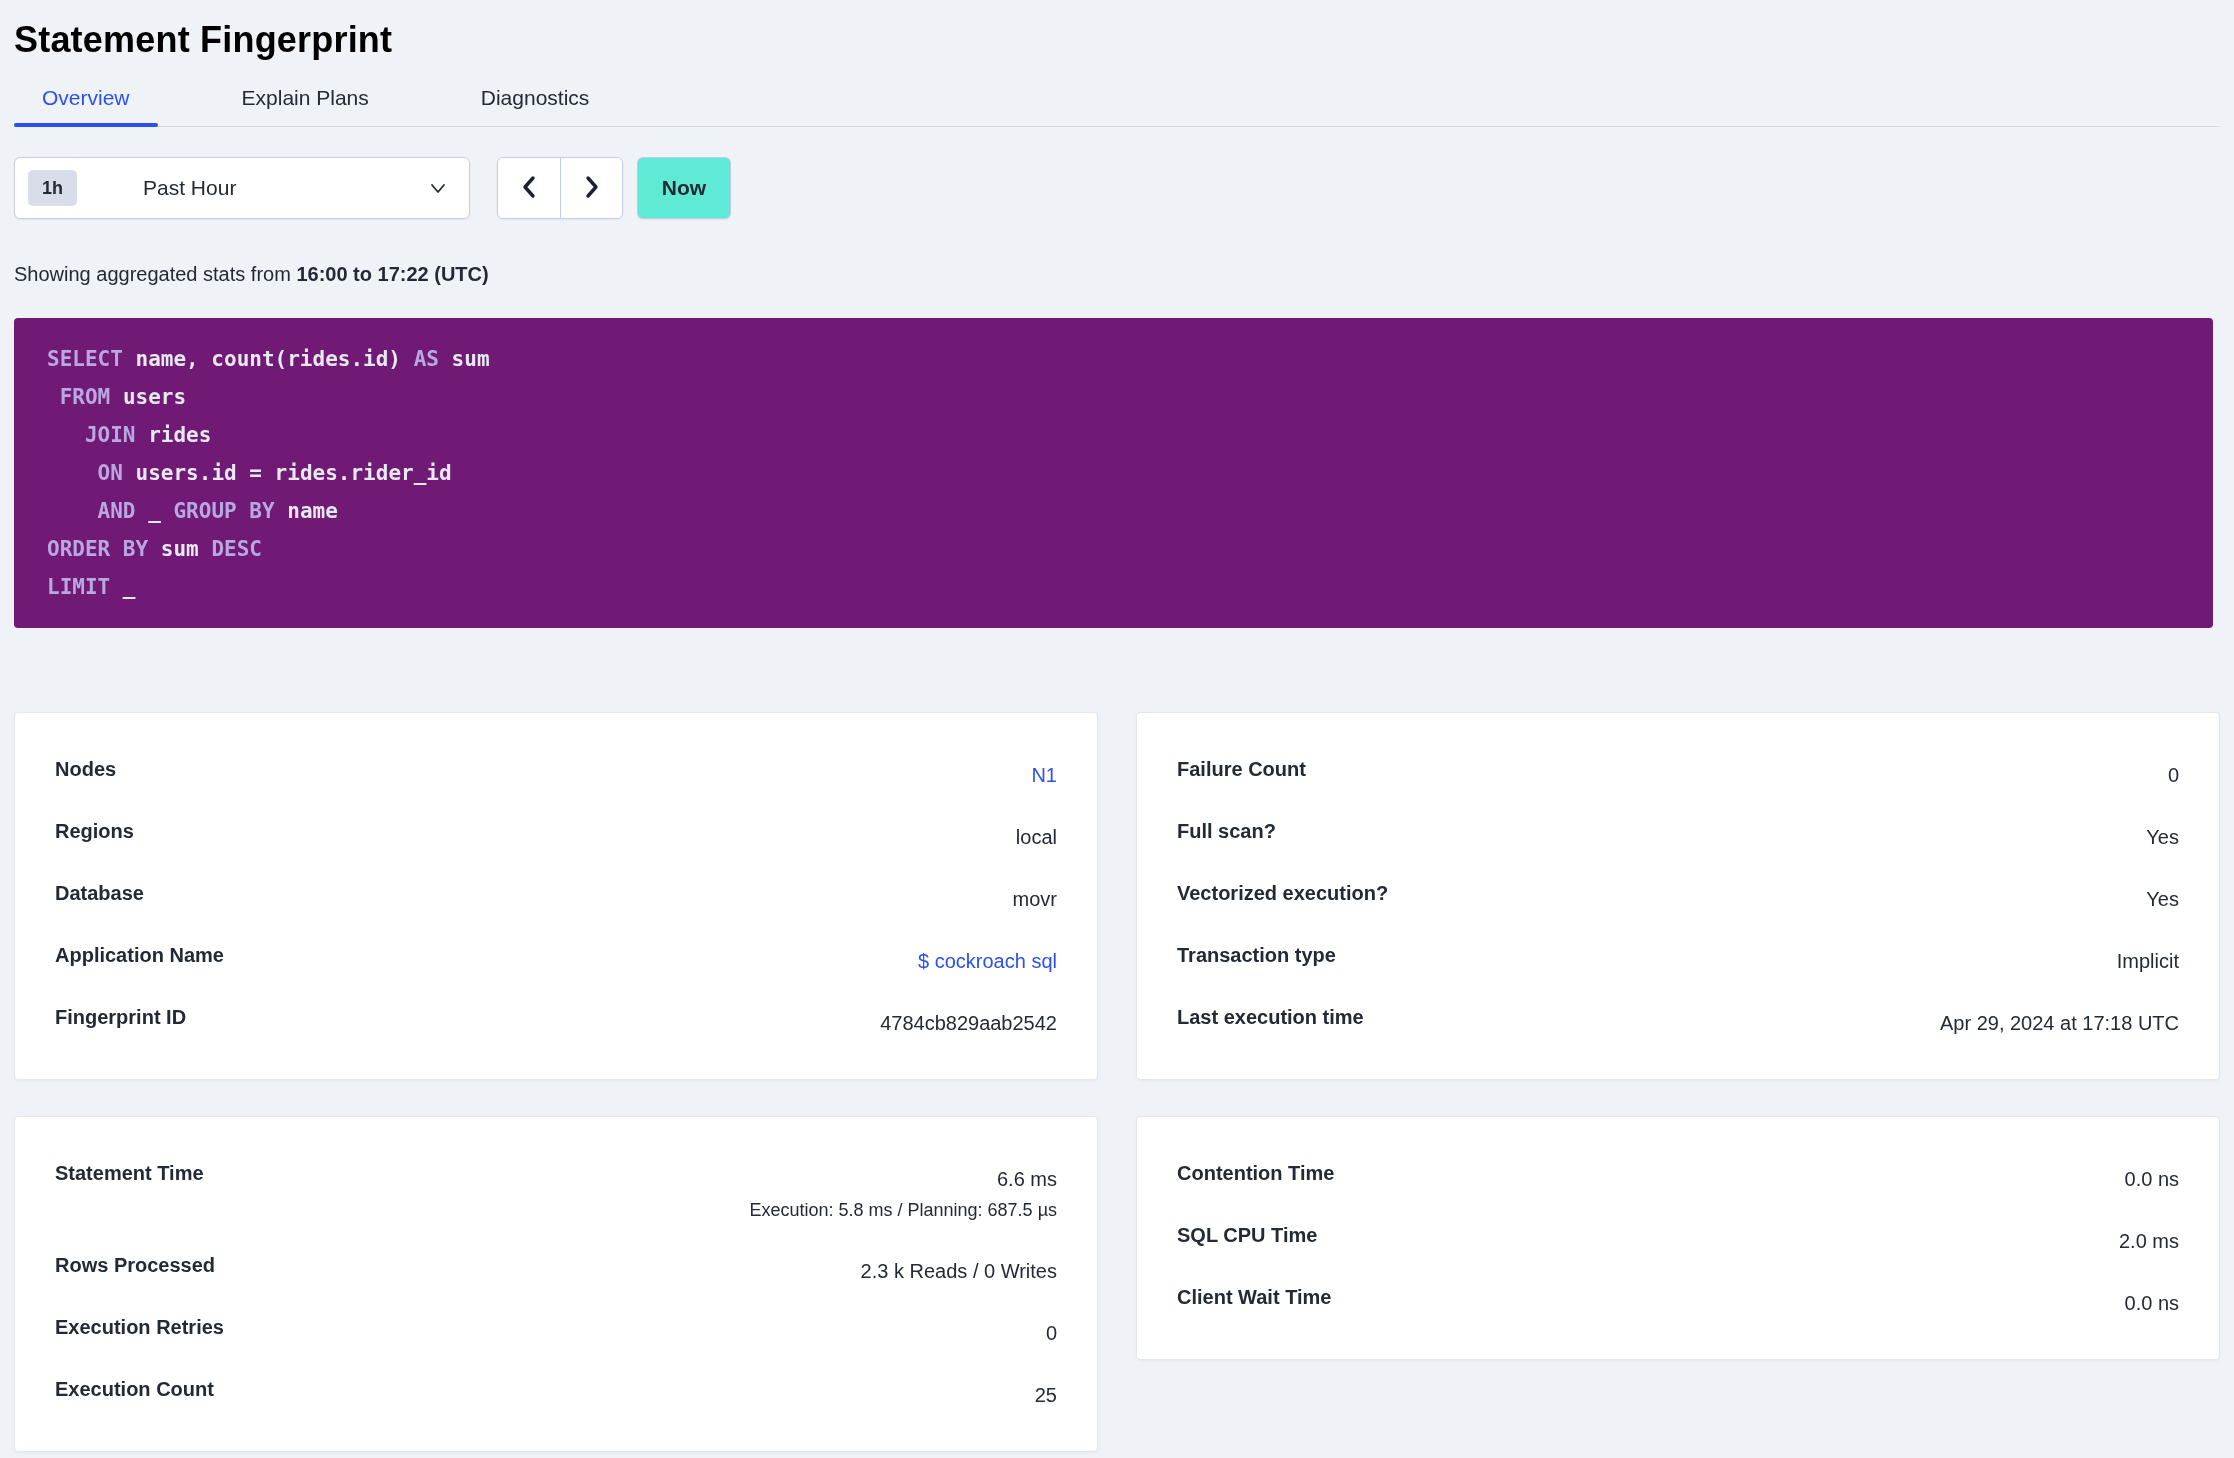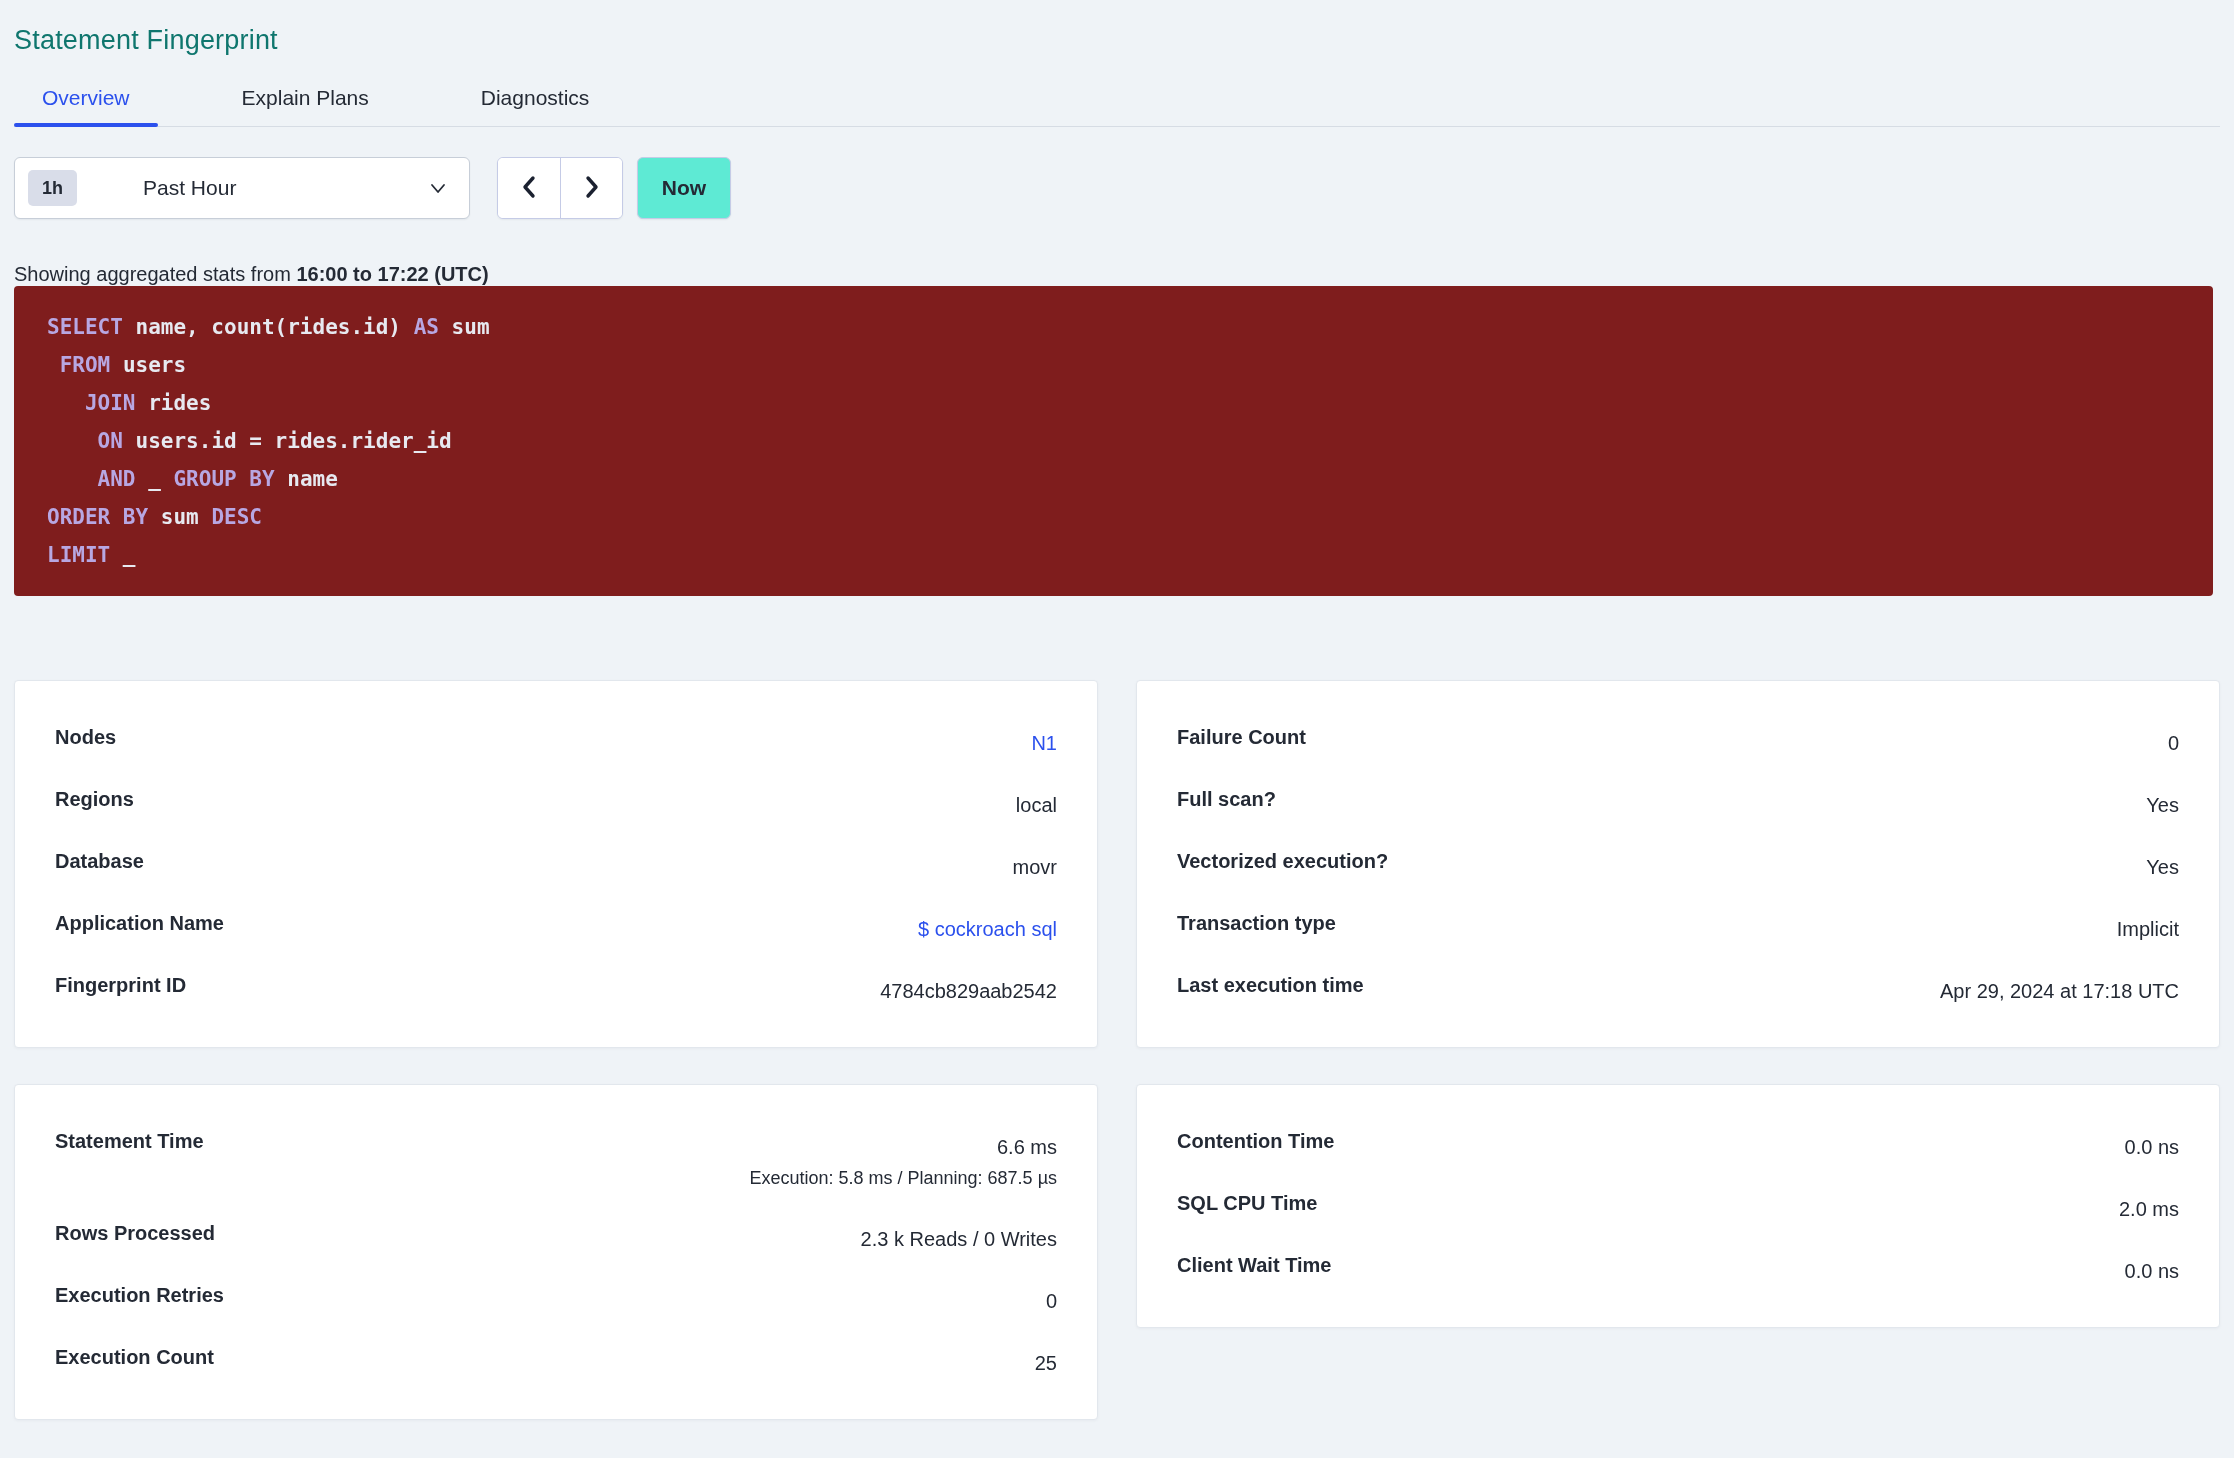--- a/index.html
+++ b/index.html
@@ -6,23 +6,23 @@
   html, body { width: 2234px; height: 1458px; overflow: hidden; }
   body {
     background: #eff3f7;
     font-family: "Liberation Sans", sans-serif;
     color: #242a35;
   }
   .page { padding: 20px 14px 0 14px; width: 100%; height: 100%; }
 
   
   .page-title {
-    font-size: 27px;
-    font-weight: normal;
-    color: #0f766e;
+    font-size: 36px;
+    font-weight: bold;
+    color: #000000;
     line-height: 40px;
     letter-spacing: 0.2px;
   }
 
   
   .tabs {
     margin-top: 26px;
     display: flex;
     border-bottom: 1px solid #d6dce4;
   }
@@ -101,21 +101,22 @@
     box-shadow: 0 1px 2px rgba(20,30,50,0.06);
     cursor: pointer;
   }
 
   
   .showing-line { margin-top: 44px; font-size: 20px; color: #242a35; }
   .showing-line .bold { font-weight: bold; text-align: center; }
 
   
   .sql-box {
-    background: #7f1d1d;
+    margin-top: 32px;
+    background: #701a75;
     border-radius: 4px;
     padding: 22px 24px 22px 33px;
     width: 2199px;
   }
   .sql-line {
     font-family: "DejaVu Sans Mono", monospace;
     font-size: 21px;
     font-weight: 600;
     line-height: 38px;
     white-space: pre;

